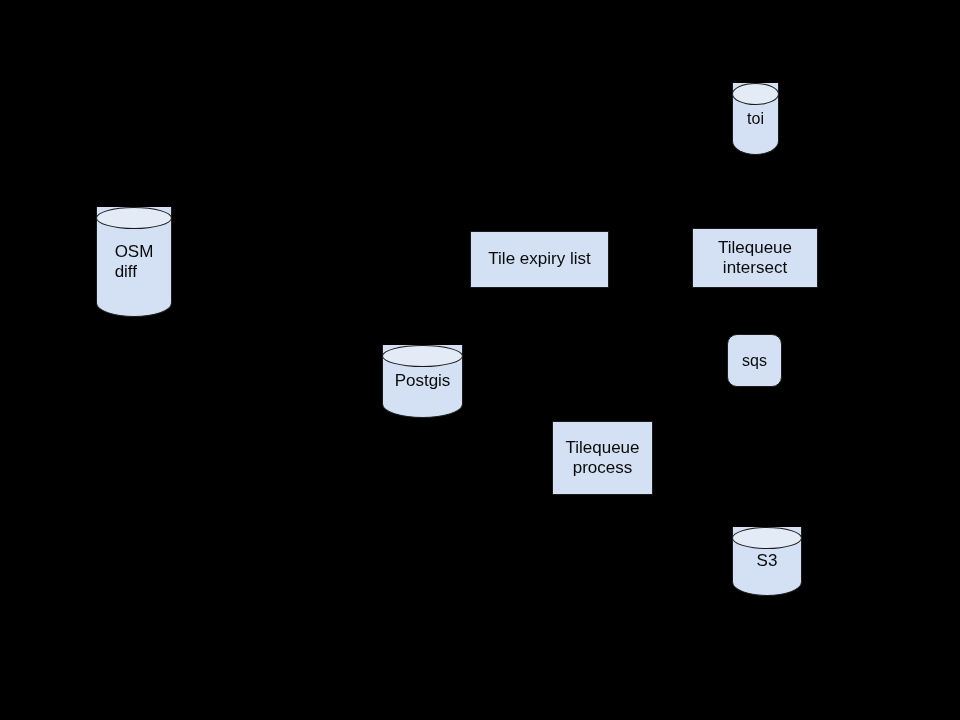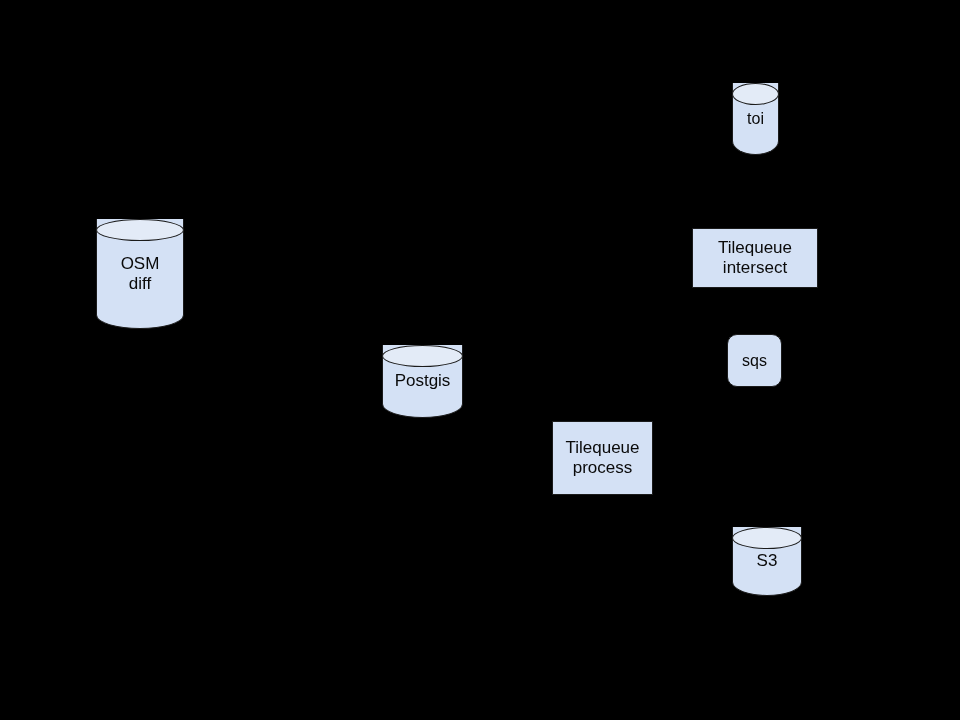--- a/index.html
+++ b/index.html
@@ -66,49 +66,52 @@
   }
   .cyl-label {
     position: absolute;
     left: 0;
     right: 0;
     top: 0;
     bottom: 0;
     display: flex;
     align-items: center;
     justify-content: center;
-    text-align: center;
+    text-align: left;
     line-height: 1.18;
   }
 
   .label {
     color: #0a0a0a;
     font-size: 17px;
     line-height: 1.2;
     white-space: pre-line;
     pointer-events: none;
     user-select: none;
   }
   .label.small { font-size: 16px; }
 </style>
 </head>
 <body>
 
 <div id="canvas">
 
-  <div class="node cylinder" id="node-osm-diff" style="left: 96px; top: 219px; width: 88px; height: 110px;">
+  <div class="node cylinder" id="node-osm-diff" style="left: 96px; top: 207px; width: 76px; height: 110px;">
     <div class="cyl-body"></div>
     <div class="cyl-top"></div>
     <div class="cyl-label">
       <span class="label">OSM
 diff</span>
     </div>
   </div>
 
 
+  <div class="node rect" id="node-tile-expiry-list" style="left: 470px; top: 231px; width: 139px; height: 57px;">
+    <span class="label">Tile expiry list</span>
+  </div>
 
   <div class="node cylinder" id="node-toi" style="left: 732px; top: 83px; width: 47px; height: 72px;">
     <div class="cyl-body"></div>
     <div class="cyl-top"></div>
     <div class="cyl-label">
       <span class="label small">toi</span>
     </div>
   </div>
 
   <div class="node rect" id="node-tilequeue-intersect" style="left: 692px; top: 228px; width: 126px; height: 60px;">

